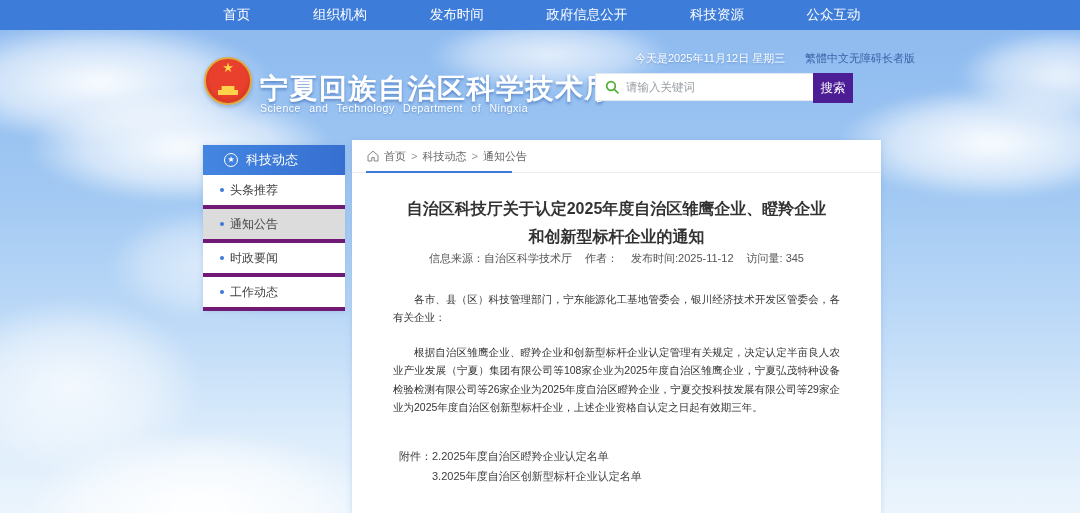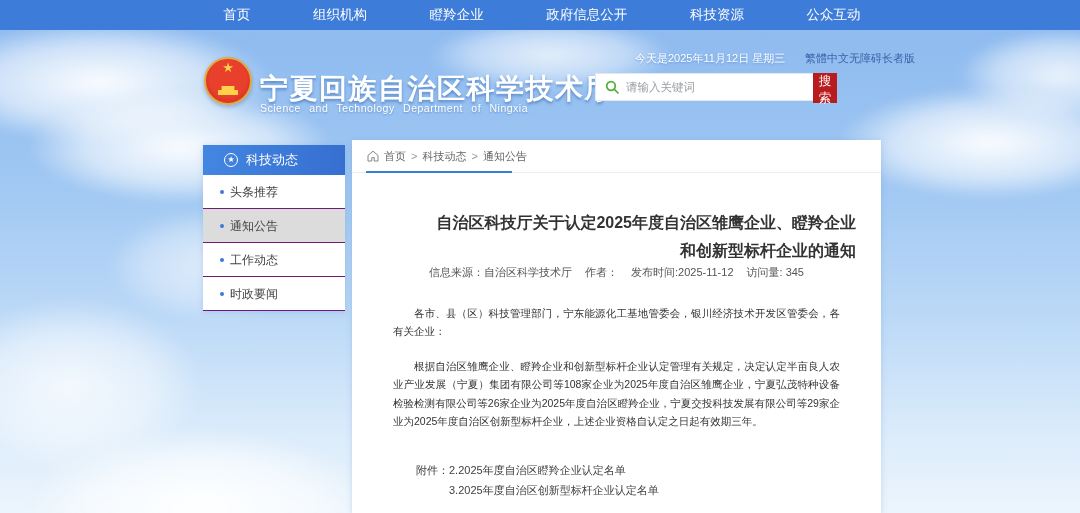--- a/index.html
+++ b/index.html
@@ -44,74 +44,74 @@
   .date-text { color:#fff; font-size:11px; text-shadow:0 1px 2px rgba(40,90,170,.4); white-space:nowrap; }
   .quick-links { display:flex; }
   .quick-link { color:#3a64a8; font-size:11px; cursor:pointer; white-space:nowrap; }
 
   .searchbar { position:absolute; left:595px; top:43px; width:262px; height:30px; display:flex; }
   .search-field { width:218px; height:28px; background:#fff; display:flex; align-items:center; padding-left:9px; gap:7px;
     border:1px solid #e4e9ef; border-right:none; }
   .search-field input { border:none; outline:none; flex:1; font-size:11.5px; color:#333; background:transparent; height:100%;
     font-family:"Liberation Sans","DejaVu Sans",sans-serif; }
   .search-field input::placeholder { color:#9aa0a6; }
-  .search-btn { width:24px; height:30px; background:#b91c1c; color:#fff; border:none; font-size:12.5px; cursor:pointer;
+  .search-btn { width:40px; height:30px; background:#4c1d95; color:#fff; border:none; font-size:12.5px; cursor:pointer;
     font-family:"Liberation Sans","DejaVu Sans",sans-serif; }
 
   
   .sidebar { position:absolute; left:203px; top:145px; width:142px; background:#fff; z-index:4;
     box-shadow:0 1px 6px rgba(90,130,190,.25); }
   .sidebar-head { height:30px; background:linear-gradient(90deg,#4386e2,#366fd0); color:#fff; display:flex;
     align-items:center; gap:8px; padding-left:21px; font-size:13px; }
   .dyn-icon { width:14px; height:14px; border:1px solid #fff; border-radius:50%; display:flex; align-items:center;
     justify-content:center; font-size:8px; color:#fff; line-height:1; }
   .side-item { height:34px; line-height:34px; padding-left:17px; font-size:12px; color:#444;
-    border-bottom:1px solid #701a75; cursor:pointer; display:flex; align-items:center; gap:6px; }
+    border-bottom:4px solid #701a75; cursor:pointer; display:flex; align-items:center; gap:6px; }
   .side-item .dot { width:4px; height:4px; border-radius:50%; background:#3b7ad8; flex:none; }
   .side-item.active { background:#dcdcdc; }
 
   
   .main { position:absolute; left:352px; top:140px; width:529px; height:373px; background:#fff; z-index:4;
     box-shadow:0 1px 6px rgba(90,130,190,.25); }
   .crumbs { position:relative; height:33px; display:flex; align-items:center; gap:5px; padding:0 15px;
     font-size:11px; color:#666; border-bottom:1px solid #ececec; }
   .crumbs::after { content:""; position:absolute; left:14px; bottom:-1px; width:146px; height:2px; background:#3b7ad8; }
   .crumb { cursor:pointer; }
   .crumb.current { cursor:default; }
   .crumb-sep { color:#999; }
 
   .article { padding:0 25px; }
-  .art-title { margin-top:36px; text-align:right; font-size:16px; font-weight:bold; color:#333; line-height:1.75; }
+  .art-title { margin-top:22px; text-align:center; font-size:16px; font-weight:bold; color:#333; line-height:1.75; }
   .art-meta { margin-top:0; text-align:center; font-size:11px; color:#555; display:flex; justify-content:center; gap:13px; }
   .art-body { margin-top:24px; font-size:10.5px; color:#333; line-height:1.75; }
   .art-body p { text-indent:2em; margin:16px; text-align:justify; }
 
   .attach { margin-top:30px; margin-left:2em; display:flex; font-size:11px; color:#404040; line-height:1.82; }
-  .attach-label { white-space:nowrap;margin-left:17px; }
+  .attach-label { white-space:nowrap; }
   .attach-item { cursor:pointer; }
 </style>
 </head>
 <body>
 
 <div class="sky">
   <div class="cloud c1"></div>
   <div class="cloud c2"></div>
   <div class="cloud c3"></div>
   <div class="cloud c4"></div>
   <div class="cloud c5"></div>
   <div class="cloud c6"></div>
   <div class="cloud c7"></div>
   <div class="cloud c8"></div>
 </div>
 
 <div class="topnav">
   <div class="topnav-inner">
     <span class="topnav-item">首页</span>
     <span class="topnav-item">组织机构</span>
-    <span class="topnav-item">瞪羚企业</span>
+    <span class="topnav-item">发布时间</span>
     <span class="topnav-item">政府信息公开</span>
     <span class="topnav-item">科技资源</span>
     <span class="topnav-item">公众互动</span>
   </div>
 </div>
 
 <div class="header">
   <div class="emblem">
     <span class="emblem-star">★</span>
     <span class="emblem-gate"></span>
@@ -148,25 +148,25 @@
   <div class="side-item">
     <span class="dot"></span>
     <span>头条推荐</span>
   </div>
   <div class="side-item active">
     <span class="dot"></span>
     <span>通知公告</span>
   </div>
   <div class="side-item">
     <span class="dot"></span>
+    <span>时政要闻</span>
+  </div>
+  <div class="side-item">
+    <span class="dot"></span>
     <span>工作动态</span>
-  </div>
-  <div class="side-item">
-    <span class="dot"></span>
-    <span>时政要闻</span>
   </div>
 </div>
 
 <div class="main">
   <div class="crumbs">
     <svg width="12" height="12" viewBox="0 0 12 12">
       <path d="M6 1.2 L11 5.4 L11 11 L7.2 11 L7.2 7.6 L4.8 7.6 L4.8 11 L1 11 L1 5.4 Z" fill="none" stroke="#858585" stroke-width="1"></path>
     </svg>
     <span class="crumb">首页</span>
     <span class="crumb-sep">&gt;</span>

